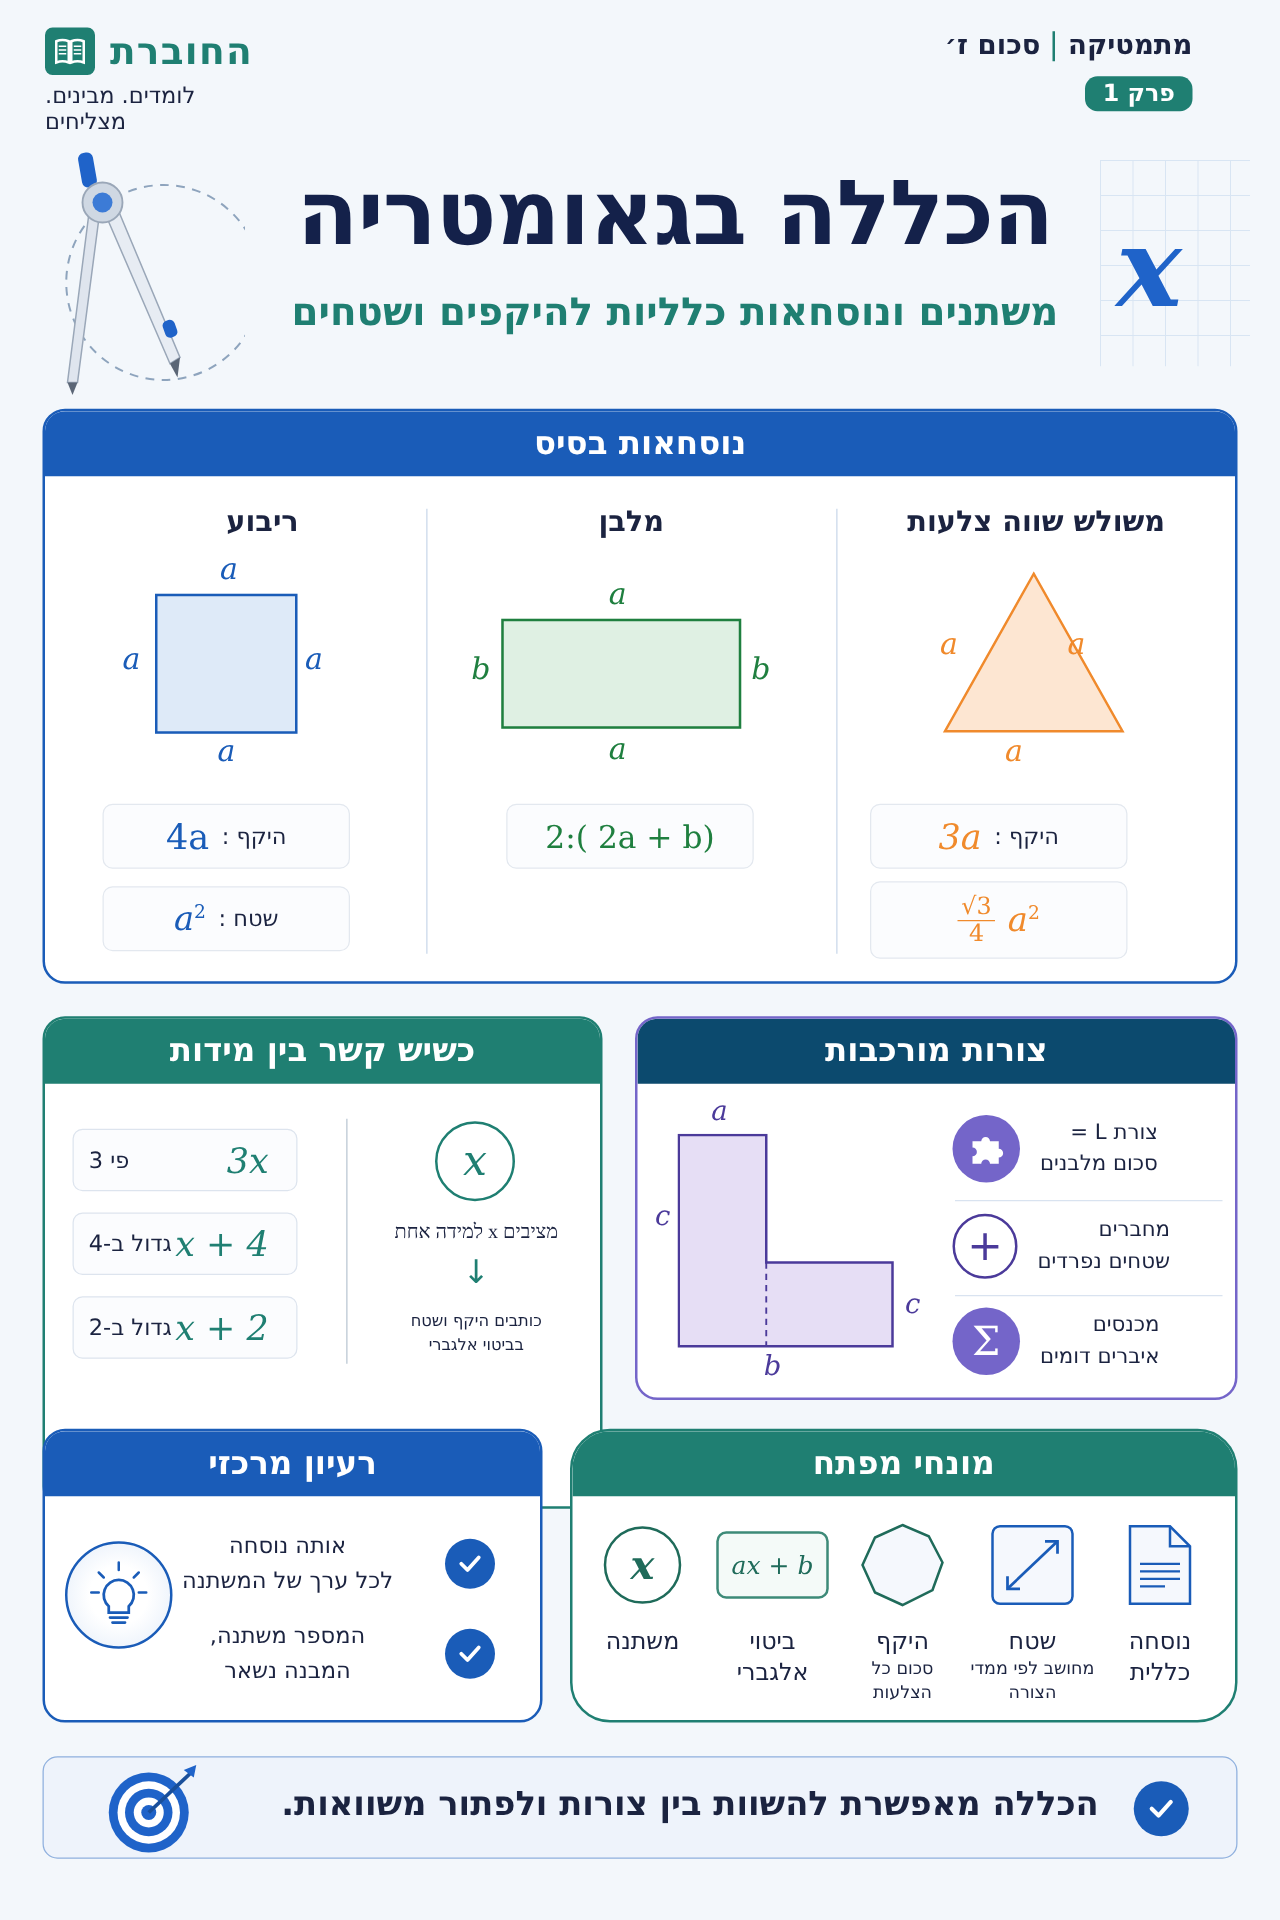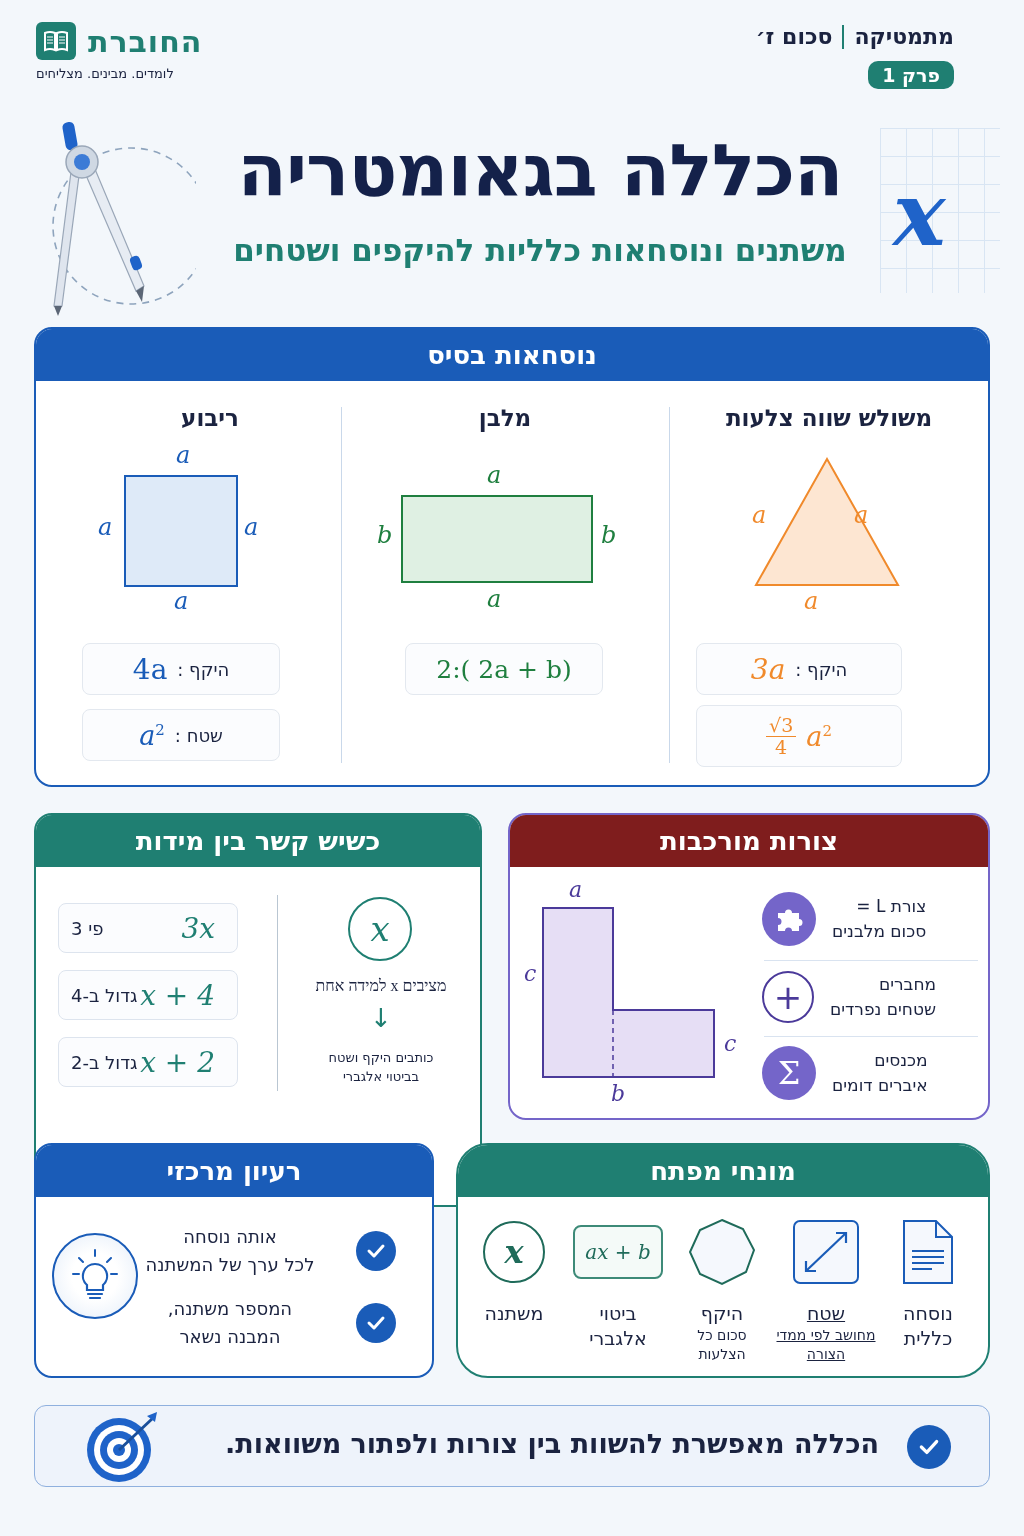--- a/index.html
+++ b/index.html
@@ -13,21 +13,21 @@
   }
   .abs { position: absolute; }
   .math { font-family: "DejaVu Serif", serif; font-style: italic; }
   .math-up { font-family: "DejaVu Serif", serif; }
 
   
   .brand { left: 36px; top: 22px; width: 190px; direction: rtl; }
   .brand-row { display: flex; align-items: center; gap: 12px; justify-content: flex-start; flex-direction: row; }
   .brand-logo { width: 40px; height: 38px; background: #1f7f72; border-radius: 6px; display: flex; align-items: center; justify-content: center; }
   .brand-name { font-size: 30px; font-weight: bold; color: #1f7f72; letter-spacing: 1px; }
-  .brand-tag { font-size: 13px; color: #1b2340; margin-top: 6px; text-align: left; direction: rtl; }
+  .brand-tag { font-size: 18px; color: #1b2340; margin-top: 6px; text-align: left; direction: rtl; }
 
   .meta { right: 70px; top: 24px; text-align: right; }
   .meta-line { font-size: 22px; font-weight: bold; color: #1b2340; display: flex; gap: 10px; align-items: center; }
   .meta-sep { width: 2px; height: 24px; background: #1f7f72; display: inline-block; }
   .chapter-badge { display: inline-block; margin-top: 12px; background: #1f7f72; color: #fff; font-weight: bold; font-size: 19px; border-radius: 10px; padding: 3px 14px; float: right; }
 
   .title { left: 200px; width: 680px; top: 128px; text-align: center; font-size: 72px; font-weight: 900; color: #14214a; letter-spacing: -1px; }
   .subtitle { left: 200px; width: 680px; top: 232px; text-align: center; font-size: 31px; font-weight: bold; color: #1f7f72; }
 
   .grid-deco { left: 880px; top: 128px; width: 120px; height: 165px;
@@ -36,21 +36,21 @@
   .x-deco { left: 893px; top: 170px; font-family: "DejaVu Serif", serif; font-style: italic; font-weight: bold; font-size: 88px; color: #1f63c9; line-height: 1; }
 
   
   .card { position: absolute; background: #fff; border-radius: 18px; border: 2px solid; overflow: hidden; }
   .card-head { height: 52px; display: flex; align-items: center; justify-content: center; color: #fff; font-weight: bold; font-size: 26px; }
   .blue { border-color: #1a5cb8; }
   .blue .card-head { background: #1a5cb8; }
   .teal { border-color: #1f7f72; }
   .teal .card-head { background: #1f7f72; }
   .purple { border-color: #7465c9; }
-  .purple .card-head { background: #7f1d1d; }
+  .purple .card-head { background: #0c4a6e; }
 
   
   .basics { left: 34px; top: 327px; width: 956px; height: 460px; }
   .bcol { position: absolute; top: 52px; height: 404px; }
   .bcol-title { position: absolute; top: 24px; width: 100%; text-align: center; font-weight: bold; font-size: 23px; color: #1b2340; }
   .vdiv { position: absolute; top: 78px; width: 1px; height: 356px; background: #c9d8ea; }
   .fbox { position: absolute; height: 52px; border: 1px solid #e3e8ef; border-radius: 8px; background: #fbfcfe; display: flex; align-items: center; justify-content: center; gap: 10px; font-size: 19px; }
   .flabel { font-family: "DejaVu Sans", sans-serif; font-size: 18px; color: #1b2340; }
   .fmath { font-size: 28px; }
   .lbl { position: absolute; font-family: "DejaVu Serif", serif; font-style: italic; font-size: 24px; }
@@ -303,21 +303,21 @@
     <div class="term-icon">
       <svg width="52" height="66" viewBox="0 0 52 66">
           <path d="M2 2 H34 L50 18 V64 H2 Z" fill="#f5f8fd" stroke="#1a5cb8" stroke-width="2"></path>
           <path d="M34 2 V18 H50" fill="none" stroke="#1a5cb8" stroke-width="2"></path>
           <path d="M10 32 H42 M10 38 H42 M10 44 H42 M10 50 H30" stroke="#1a5cb8" stroke-width="1.8"></path>
         </svg>
     </div>
     <div class="term-title">נוסחה כללית</div>
   </div>
 
-  <div class="term" style="right:112px;text-decoration:underline;">
+  <div class="term" style="right:112px;">
     <div class="term-icon">
       <svg width="68" height="66" viewBox="0 0 68 66">
           <rect x="2" y="2" width="64" height="62" rx="6" fill="#f5f8fd" stroke="#1a5cb8" stroke-width="2"></rect>
           <path d="M14 52 L54 14" stroke="#1a5cb8" stroke-width="2.2"></path>
           <path d="M44 14 H54 V24 M14 42 V52 H24" fill="none" stroke="#1a5cb8" stroke-width="2.2"></path>
         </svg>
     </div>
     <div class="term-title">שטח</div>
     <div class="term-sub">מחושב לפי ממדי הצורה</div>
   </div>

